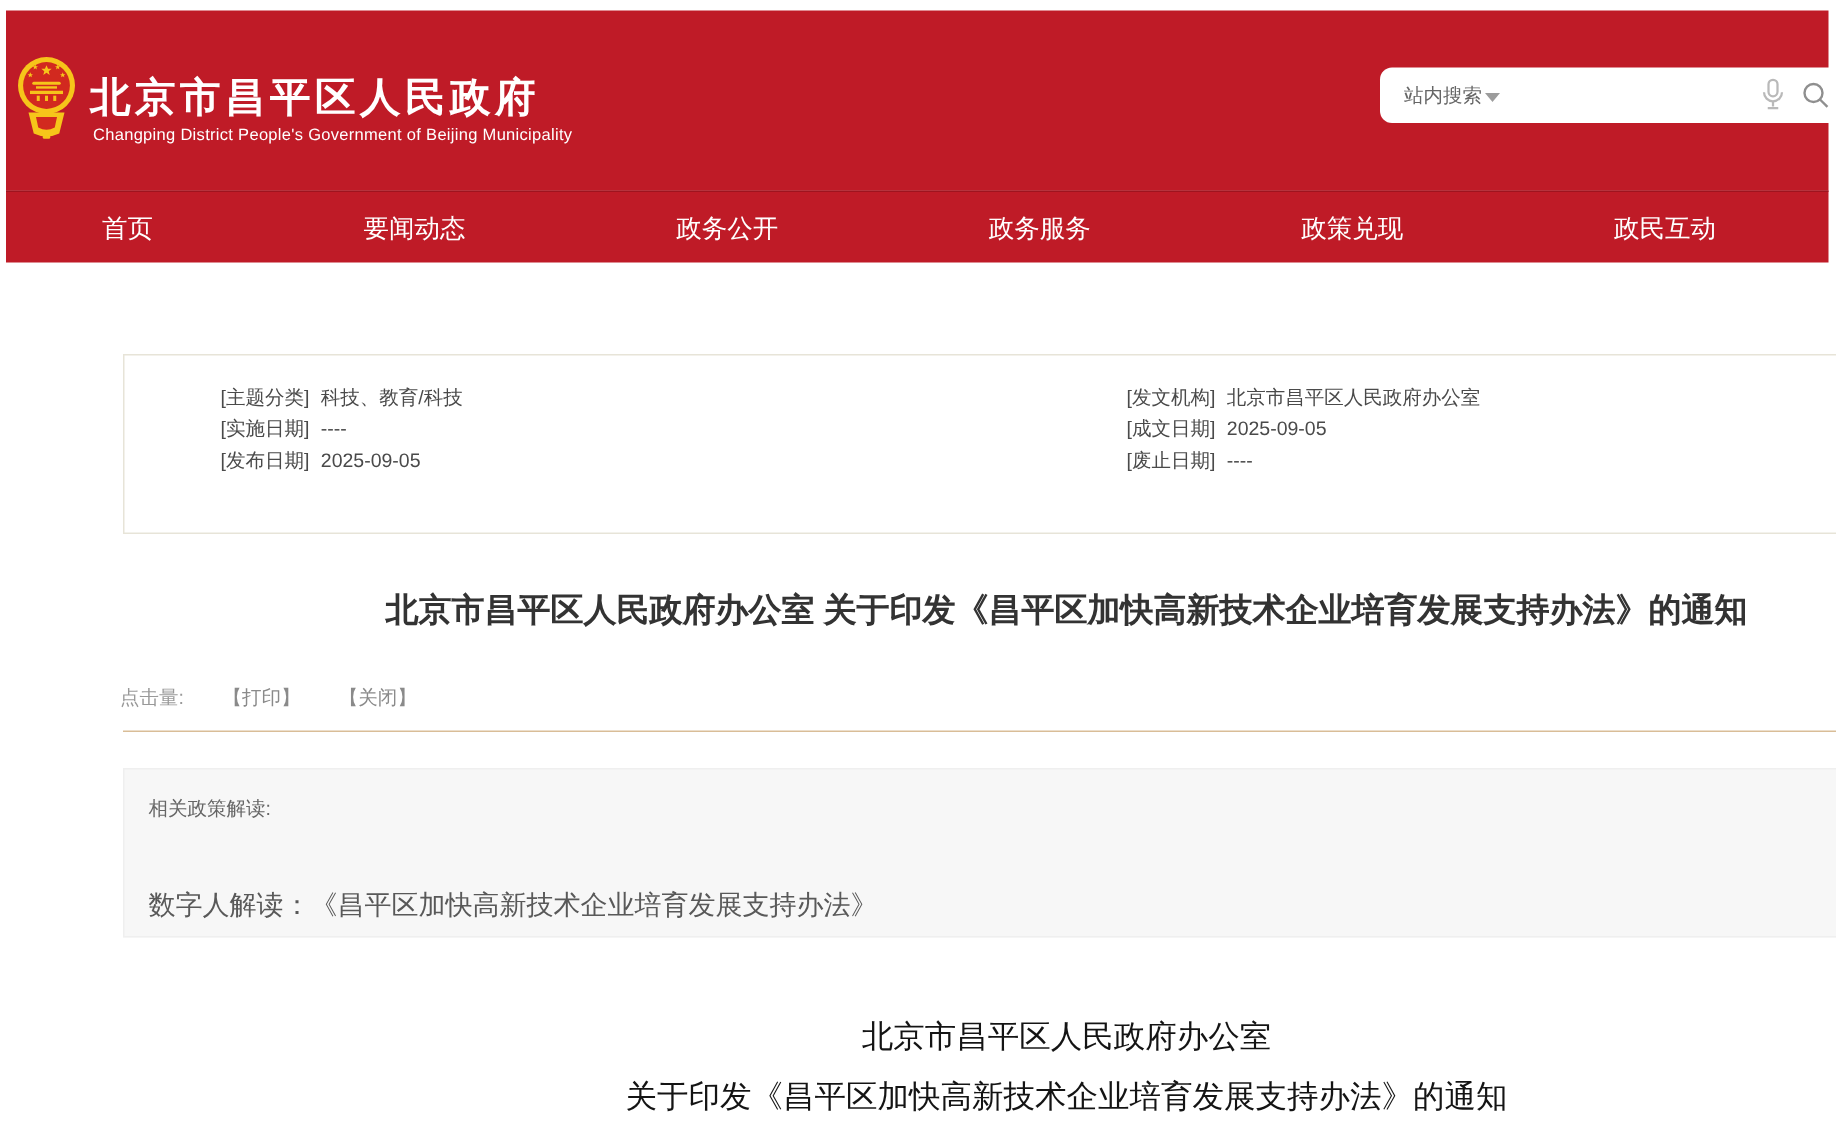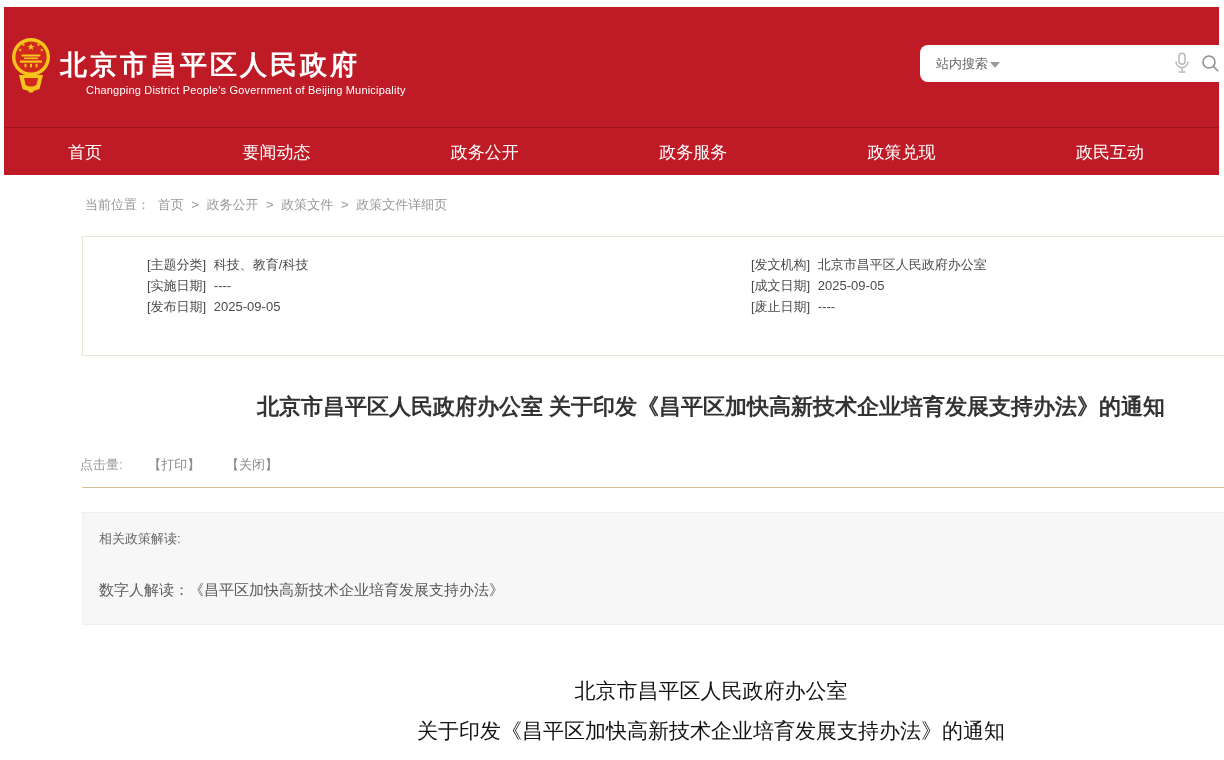--- a/index.html
+++ b/index.html
@@ -6,21 +6,21 @@
   html,body { width:1224px; height:760px; overflow:hidden; background:#ffffff;
               font-family:"Liberation Sans","DejaVu Sans",sans-serif; }
   .page { position:relative; width:1224px; height:760px; background:#fff; overflow:hidden; }
 
   
   .header { position:absolute; left:4px; top:7px; right:5px; height:120px; background:#bf1b27; }
   .emblem { position:absolute; left:8px; top:30px; width:38px; height:58px; }
   .site-title { position:absolute; left:56px; top:40px; color:#fff; font-size:27px;
                 font-weight:bold; letter-spacing:3px; white-space:nowrap; }
   .site-sub   { position:absolute; left:58px; top:77px; color:#fff; font-size:11px;
-                letter-spacing:.2px; white-space:nowrap;margin-left:24px; }
+                letter-spacing:.2px; white-space:nowrap; }
   .searchbox { position:absolute; left:916px; top:38px; width:330px; height:37px;
                background:#fff; border-radius:8px; }
   .search-label { position:absolute; left:16px; top:0; line-height:37px; font-size:13px; color:#666; }
   .search-caret { position:absolute; left:70px; top:17px; width:0; height:0;
                   border-left:5px solid transparent; border-right:5px solid transparent;
                   border-top:6px solid #9c9c9c; }
   .mic-icon { position:absolute; left:254px; top:7px; }
   .mag-icon { position:absolute; left:281px; top:9px; }
 
   
@@ -50,21 +50,21 @@
   .hits-row { position:absolute; left:80px; top:456px; font-size:13px; color:#999; }
   .hits-label { margin-right:22px; }
   .tool-btn { margin-right:22px; color:#8a8a8a; cursor:pointer; }
   .divider { position:absolute; left:82px; top:487px; width:1258px; height:1px; background:#d9bd97; }
 
   
   .related { position:absolute; left:82px; top:512px; width:1258px; height:113px;
              background:#f7f7f7; border:1px solid #efefef; }
   .related-heading { position:absolute; left:16px; top:17px; font-size:13px; color:#666; }
   .related-link1 { position:absolute; left:16px; top:48px; font-size:13px; color:#595959; cursor:pointer; }
-  .related-link2 { position:absolute; left:16px; top:68px; font-size:15px; color:#595959; cursor:pointer; }
+  .related-link2 { position:absolute; left:16px; top:78px; font-size:18px; color:#595959; cursor:pointer; }
 
   
   .doc-line1 { position:absolute; left:82px; top:677px; width:1258px; text-align:center;
                font-size:21px; color:#141414; white-space:nowrap; }
   .doc-line2 { position:absolute; left:82px; top:717px; width:1258px; text-align:center;
                font-size:21px; color:#141414; white-space:nowrap; }
 </style>
 </head>
 <body>
 
@@ -117,30 +117,20 @@
     <div class="nav-list">
       <span class="nav-item">首页</span>
       <span class="nav-item">要闻动态</span>
       <span class="nav-item">政务公开</span>
       <span class="nav-item">政务服务</span>
       <span class="nav-item">政策兑现</span>
       <span class="nav-item">政民互动</span>
     </div>
   </div>
 
-  <div class="breadcrumb">
-    <span>当前位置：</span>
-    <span class="crumb-link">首页</span>
-    <span>&gt;</span>
-    <span class="crumb-link">政务公开</span>
-    <span>&gt;</span>
-    <span class="crumb-link">政策文件</span>
-    <span>&gt;</span>
-    <span>政策文件详细页</span>
-  </div>
 
   <div class="metabox">
     <div class="meta-col-left">
       <div class="meta-row">
         <span class="meta-label">[主题分类]</span>
         <span>科技、教育/科技</span>
       </div>
       <div class="meta-row">
         <span class="meta-label">[实施日期]</span>
         <span>----</span>

